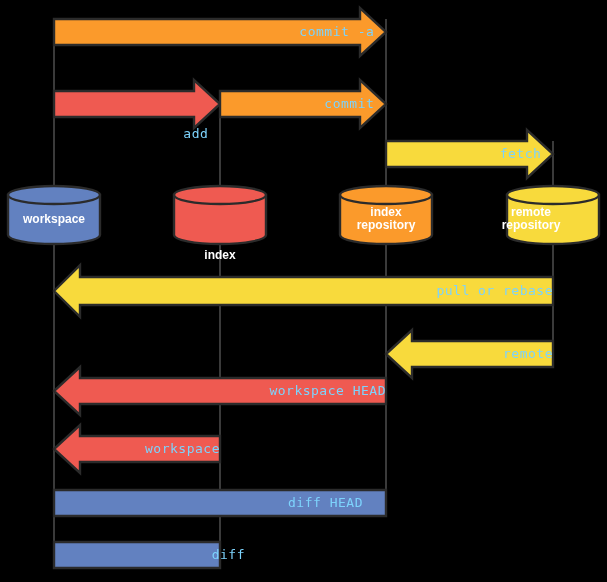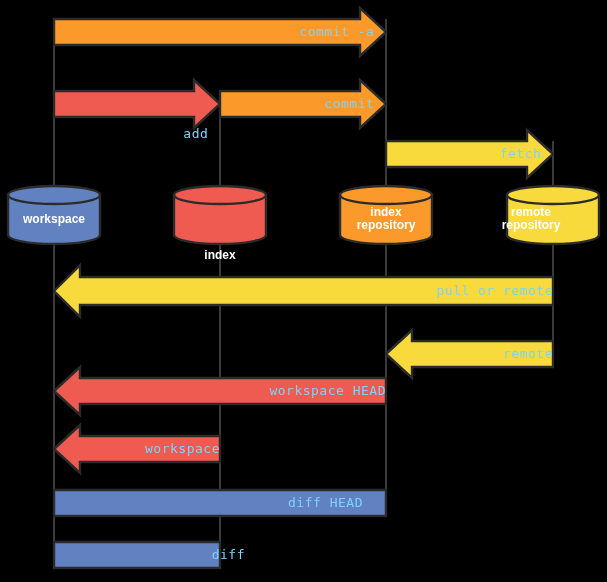--- a/index.html
+++ b/index.html
@@ -82,21 +82,21 @@
         <ellipse cx="386" cy="195" rx="46" ry="9" fill="#fb9a2b" stroke="#2b2b2b" stroke-width="2.4"></ellipse>
         <path d="M507 195 L507 235 A46 9 0 0 0 599 235 L599 195 Z" fill="#f8da3c" stroke="#2b2b2b" stroke-width="2.4"></path>
         <ellipse cx="553" cy="195" rx="46" ry="9" fill="#f8da3c" stroke="#2b2b2b" stroke-width="2.4"></ellipse>
       </g>
   </svg>
   <div id="labels-layer">
       <div class="flow-label" style="left: 54px; width: 320.3px; top: 25px; height: 14px; line-height: 14px;">commit -a</div>
       <div class="flow-label" style="left: 54px; width: 154.3px; top: 97px; height: 14px; line-height: 14px; margin-top: 30px;">add</div>
       <div class="flow-label" style="left: 220px; width: 154.3px; top: 97px; height: 14px; line-height: 14px;">commit</div>
       <div class="flow-label" style="left: 386px; width: 155.3px; top: 147px; height: 14px; line-height: 14px;">fetch</div>
-      <div class="flow-label" style="left: 65.7px; width: 487.3px; top: 284px; height: 14px; line-height: 14px;">pull or remote</div>
+      <div class="flow-label" style="left: 65.7px; width: 487.3px; top: 284px; height: 14px; line-height: 14px;">pull or rebase</div>
       <div class="flow-label" style="left: 397.7px; width: 155.3px; top: 347px; height: 14px; line-height: 14px;">remote</div>
       <div class="flow-label" style="left: 65.7px; width: 320.3px; top: 384px; height: 14px; line-height: 14px;">workspace HEAD</div>
       <div class="flow-label" style="left: 65.7px; width: 154.3px; top: 442px; height: 14px; line-height: 14px;">workspace</div>
       <div class="flow-label" style="left: 54px; width: 309px; top: 496px; height: 14px; line-height: 14px;">diff HEAD</div>
       <div class="flow-label" style="left: 54px; width: 166px; top: 548px; height: 14px; line-height: 14px; padding-left: 25px;">diff</div>
       <div class="node-label" style="left: 8px; width: 92px; top: 212.5px;">workspace</div>
       <div class="node-label" style="left: 174px; width: 92px; top: 212.5px; margin-top: 36px;">index</div>
       <div class="node-label" style="left: 340px; width: 92px; top: 205.5px;">
         <div>index</div>
         <div>repository</div>

